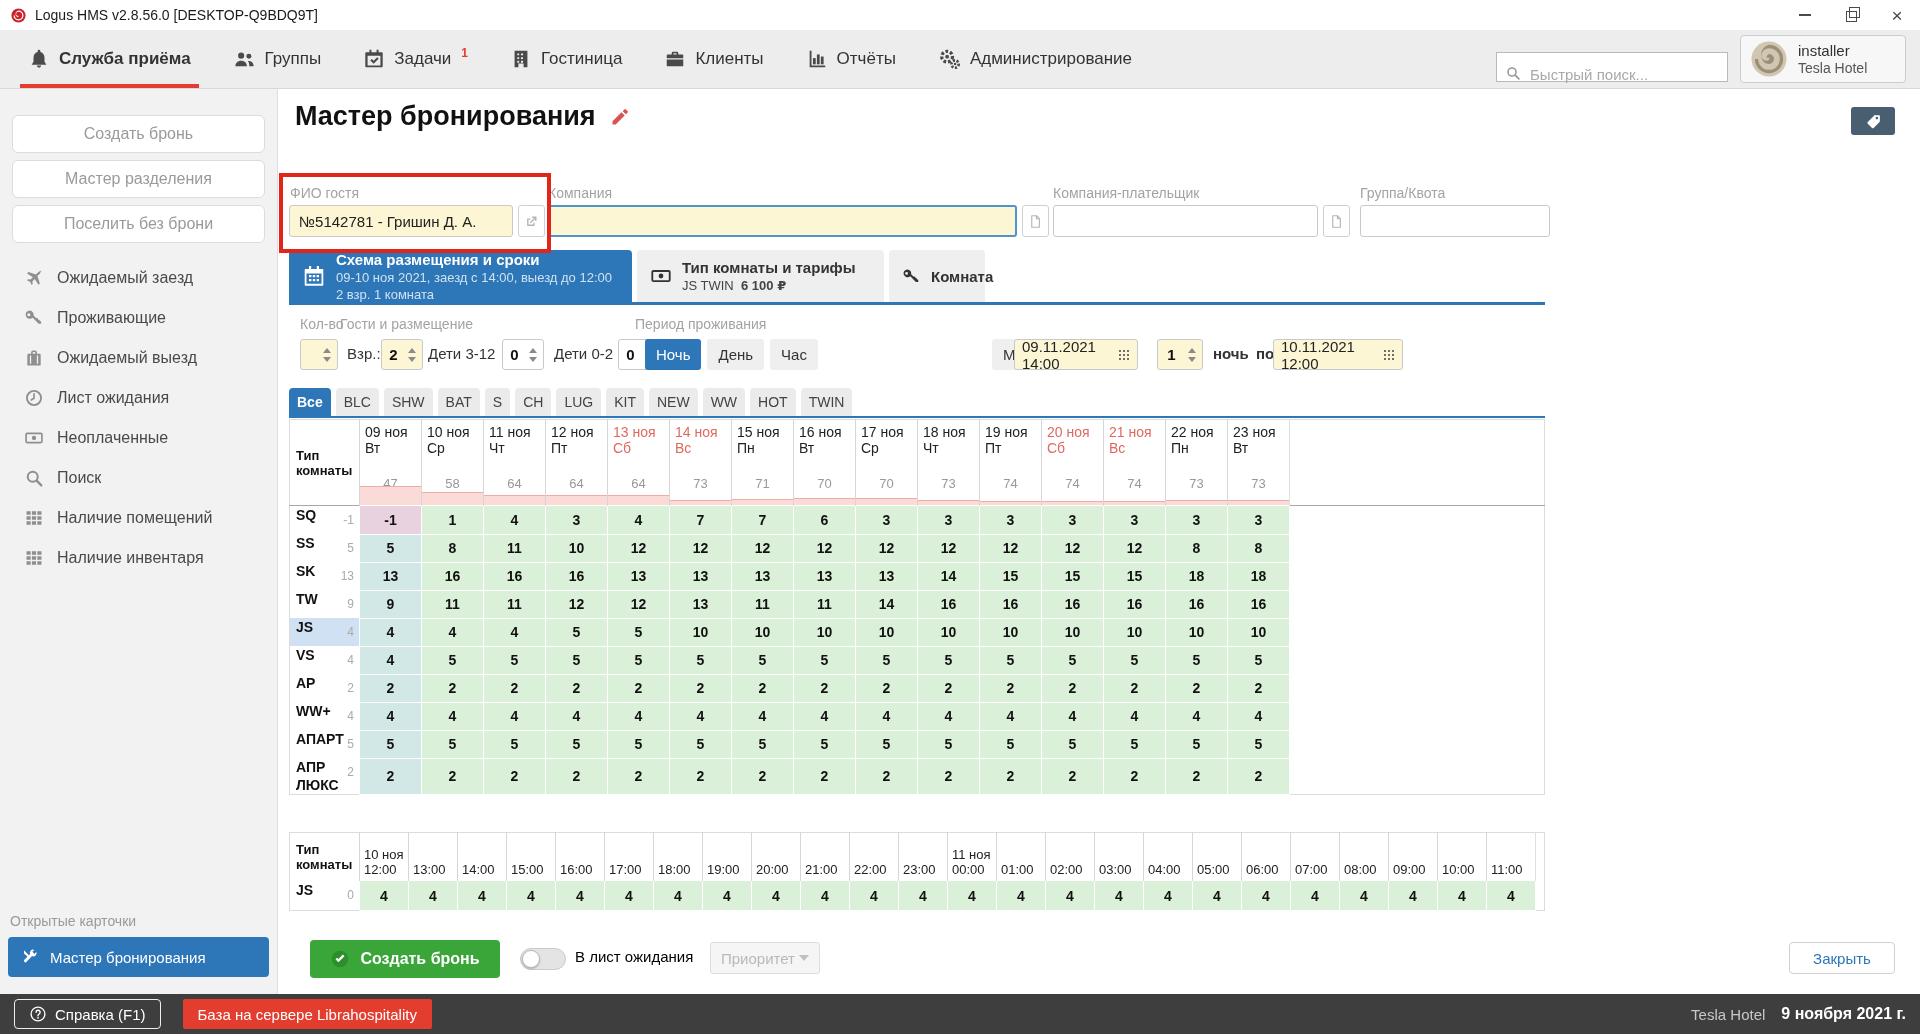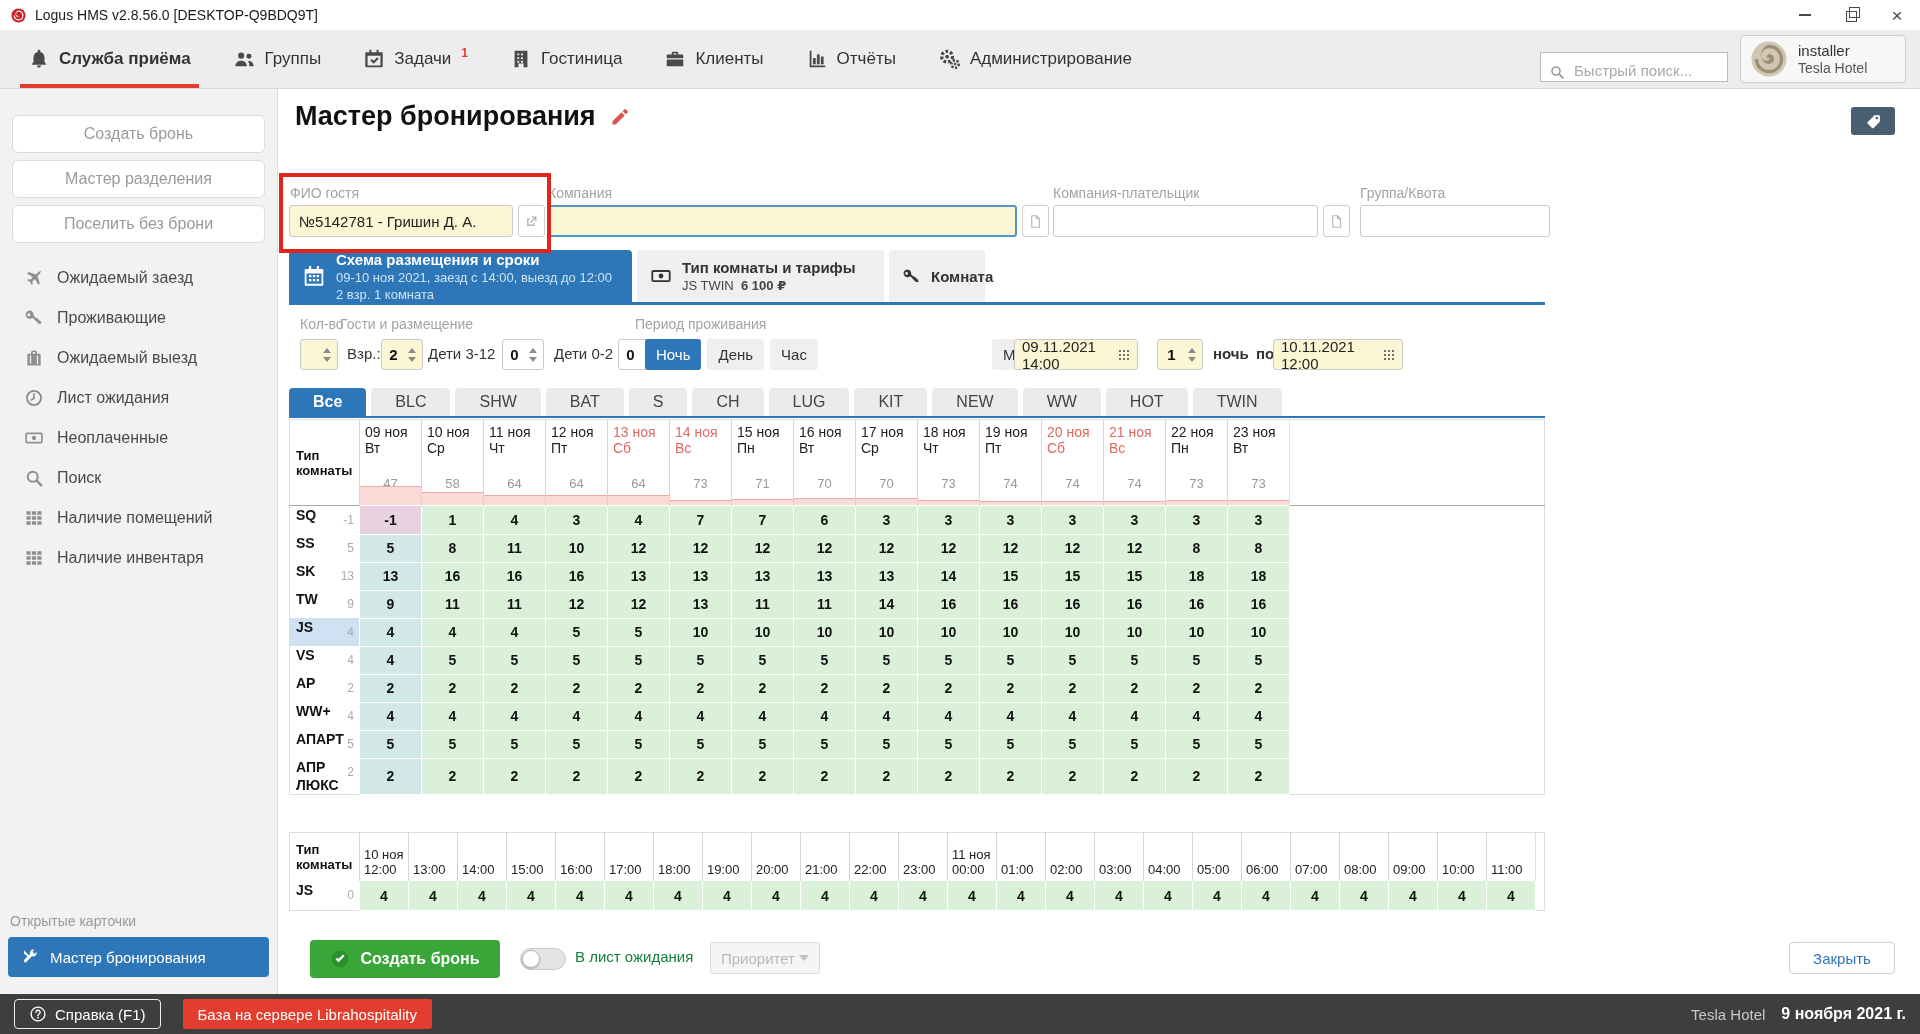--- a/index.html
+++ b/index.html
@@ -17,22 +17,22 @@
   .glyph-restore::before{content:'';position:absolute;top:-5px;left:2.5px;width:9px;height:9px;border:1.5px solid currentColor;}
   .glyph-close{font-size:19px;line-height:19px;}
   
   .navbar{position:absolute;top:30px;left:0;right:0;height:58px;background:#ededed;border-bottom:1px solid #d8d8d8;}
   .navitems{display:flex;height:100%;padding-left:28px;gap:42px;}
   .nav-item{display:flex;align-items:center;gap:9px;font-size:17px;color:#333;position:relative;height:100%;}
   .nav-item .nicon{color:#4a4a4a;}
   .nav-item.active{font-weight:bold;}
   .nav-item.active::after{content:'';position:absolute;left:-8px;right:-8px;bottom:0;height:4px;background:#e23d2e;}
   .nav-badge{color:#e23d2e;font-size:12px;font-weight:bold;vertical-align:super;margin-left:1px;position:relative;top:-6px;}
-  .search{position:absolute;right:192px;top:22px;width:188px;height:30px;background:#fff;border:1px solid #b9b9b9;
-          display:flex;align-items:flex-end;padding:1px 8px;gap:7px;box-sizing:border-box;}
+  .search{position:absolute;right:192px;top:22px;width:232px;height:30px;background:#fff;border:1px solid #b9b9b9;
+          display:flex;align-items:flex-start;padding:12px 8px;gap:7px;box-sizing:border-box;}
   .search input{border:none;outline:none;flex:1;font:15px "Liberation Sans",sans-serif;color:#555;background:transparent;}
   .search input::placeholder{color:#a9a9a9;}
   .search .sicon{color:#9a9a9a;}
   .userpanel{position:absolute;right:14px;top:5px;width:166px;height:48px;background:#f7f7f7;border:1px solid #cdcdcd;
              border-radius:4px;display:flex;align-items:center;gap:9px;padding:0 8px;box-sizing:border-box;}
   .uname{font-size:15px;font-weight:normal;color:#333;line-height:18px;}
   .uhotel{font-size:14px;color:#555;line-height:17px;}
   
   .sidebar{position:absolute;top:89px;left:0;width:278px;bottom:40px;background:#f2f2f2;border-right:1px solid #dedede;box-sizing:border-box;}
   .sb-buttons{padding-top:26px;}
@@ -82,22 +82,22 @@
   .period{position:absolute;left:367px;top:250px;display:flex;gap:6px;align-items:center;}
   .pbtn{height:31px;box-sizing:border-box;border-radius:3px;padding:0 11px;font-size:15px;color:#333;background:#efefef;
         display:flex;align-items:center;}
   .pbtn.active{background:#2d76b8;color:#fff;}
   .pbtn:last-child{margin-left:168px;}
   .datefld{position:absolute;top:250px;height:31px;box-sizing:border-box;background:#fcf6d4;border:1px solid #c9c9c9;
            border-radius:3px;font-size:15px;color:#222;display:flex;align-items:center;justify-content:space-between;padding:0 7px;}
   .datefld .dots{color:#6e6e6e;}
   
   .ftabs{position:absolute;left:11px;top:299px;display:flex;gap:5px;align-items:flex-end;}
-  .ftab{height:28px;box-sizing:border-box;padding:0 24px;background:#ebebeb;color:#444;border-radius:4px 4px 0 0;
-        font-size:16px;display:flex;align-items:center;}
+  .ftab{height:28px;box-sizing:border-box;padding:0 8px;background:#ebebeb;color:#444;border-radius:4px 4px 0 0;
+        font-size:14px;display:flex;align-items:center;}
   .ftab.active{background:#2d76b8;color:#fff;font-weight:bold;}
   .ftabline{position:absolute;left:11px;top:327px;width:1256px;height:2px;background:#2d76b8;}
   
   .gridtbl{position:absolute;left:11px;border-collapse:collapse;table-layout:fixed;width:1256px;}
   .gridtbl th,.gridtbl td{padding:0;box-sizing:border-box;}
   #avail-table{top:330px;}
   #hourly-table{top:743px;}
   .gridtbl{border:1px solid #dcdcdc;}
   th.hl{font-size:13px;font-weight:bold;color:#111;text-align:left;padding-left:6px;vertical-align:middle;}
   th.datecell{border-left:1px solid #d6d6d6;vertical-align:top;text-align:left;padding:4px 0 0 5px;font-weight:normal;height:53px;}
@@ -118,21 +118,21 @@
   td.fill,th.fill{background:#fff;border-left:1px solid #e0e0e0;}
   #hourly-table th.datecell{height:48px;vertical-align:bottom;padding:0 0 3px 4px;}
   #hourly-table th.datecell .d1{font-size:13px;}
   #hourly-table th.datecell .d2{font-size:13px;}
   #hourly-table td.v{height:30px;}
   
   .btn-green{position:absolute;left:32px;top:851px;width:190px;height:38px;background:#3aa63a;border-radius:4px;
              color:#fff;font-size:16px;font-weight:bold;display:flex;align-items:center;justify-content:center;gap:10px;}
   .toggle{position:absolute;left:242px;top:859px;width:46px;height:22px;border-radius:11px;background:#e4e4e4;border:1px solid #cbcbcb;box-sizing:border-box;}
   .toggle .knob{position:absolute;left:1px;top:1px;width:18px;height:18px;border-radius:50%;background:#fff;border:1px solid #bbb;box-sizing:border-box;box-shadow:0 1px 2px rgba(0,0,0,.25);}
-  .wl-label{position:absolute;left:297px;top:859px;font-size:15px;color:#15803d;}
+  .wl-label{position:absolute;left:297px;top:859px;font-size:15px;color:#000000;}
   .select-dis{position:absolute;left:432px;top:853px;width:110px;height:32px;box-sizing:border-box;background:#f5f5f5;
               border:1px solid #ddd;border-radius:3px;color:#b9b9b9;font-size:15px;display:flex;align-items:center;
               justify-content:space-between;padding:0 10px;}
   .caret{width:0;height:0;border-left:5px solid transparent;border-right:5px solid transparent;border-top:6px solid #c0c0c0;}
   .btn-close{position:absolute;right:25px;top:853px;width:106px;height:32px;box-sizing:border-box;background:#fff;
              border:1px solid #d0d0d0;border-radius:4px;color:#2d76b8;font-size:15px;display:flex;align-items:center;justify-content:center;}
   
   .statusbar{position:absolute;left:0;right:0;bottom:0;height:40px;background:#3e3e3e;display:flex;align-items:center;}
   .help-btn{margin-left:14px;height:30px;box-sizing:border-box;border:1px solid #ededed;border-radius:4px;color:#fff;
             display:flex;align-items:center;gap:8px;padding:0 14px;font-size:15px;background:transparent;}

